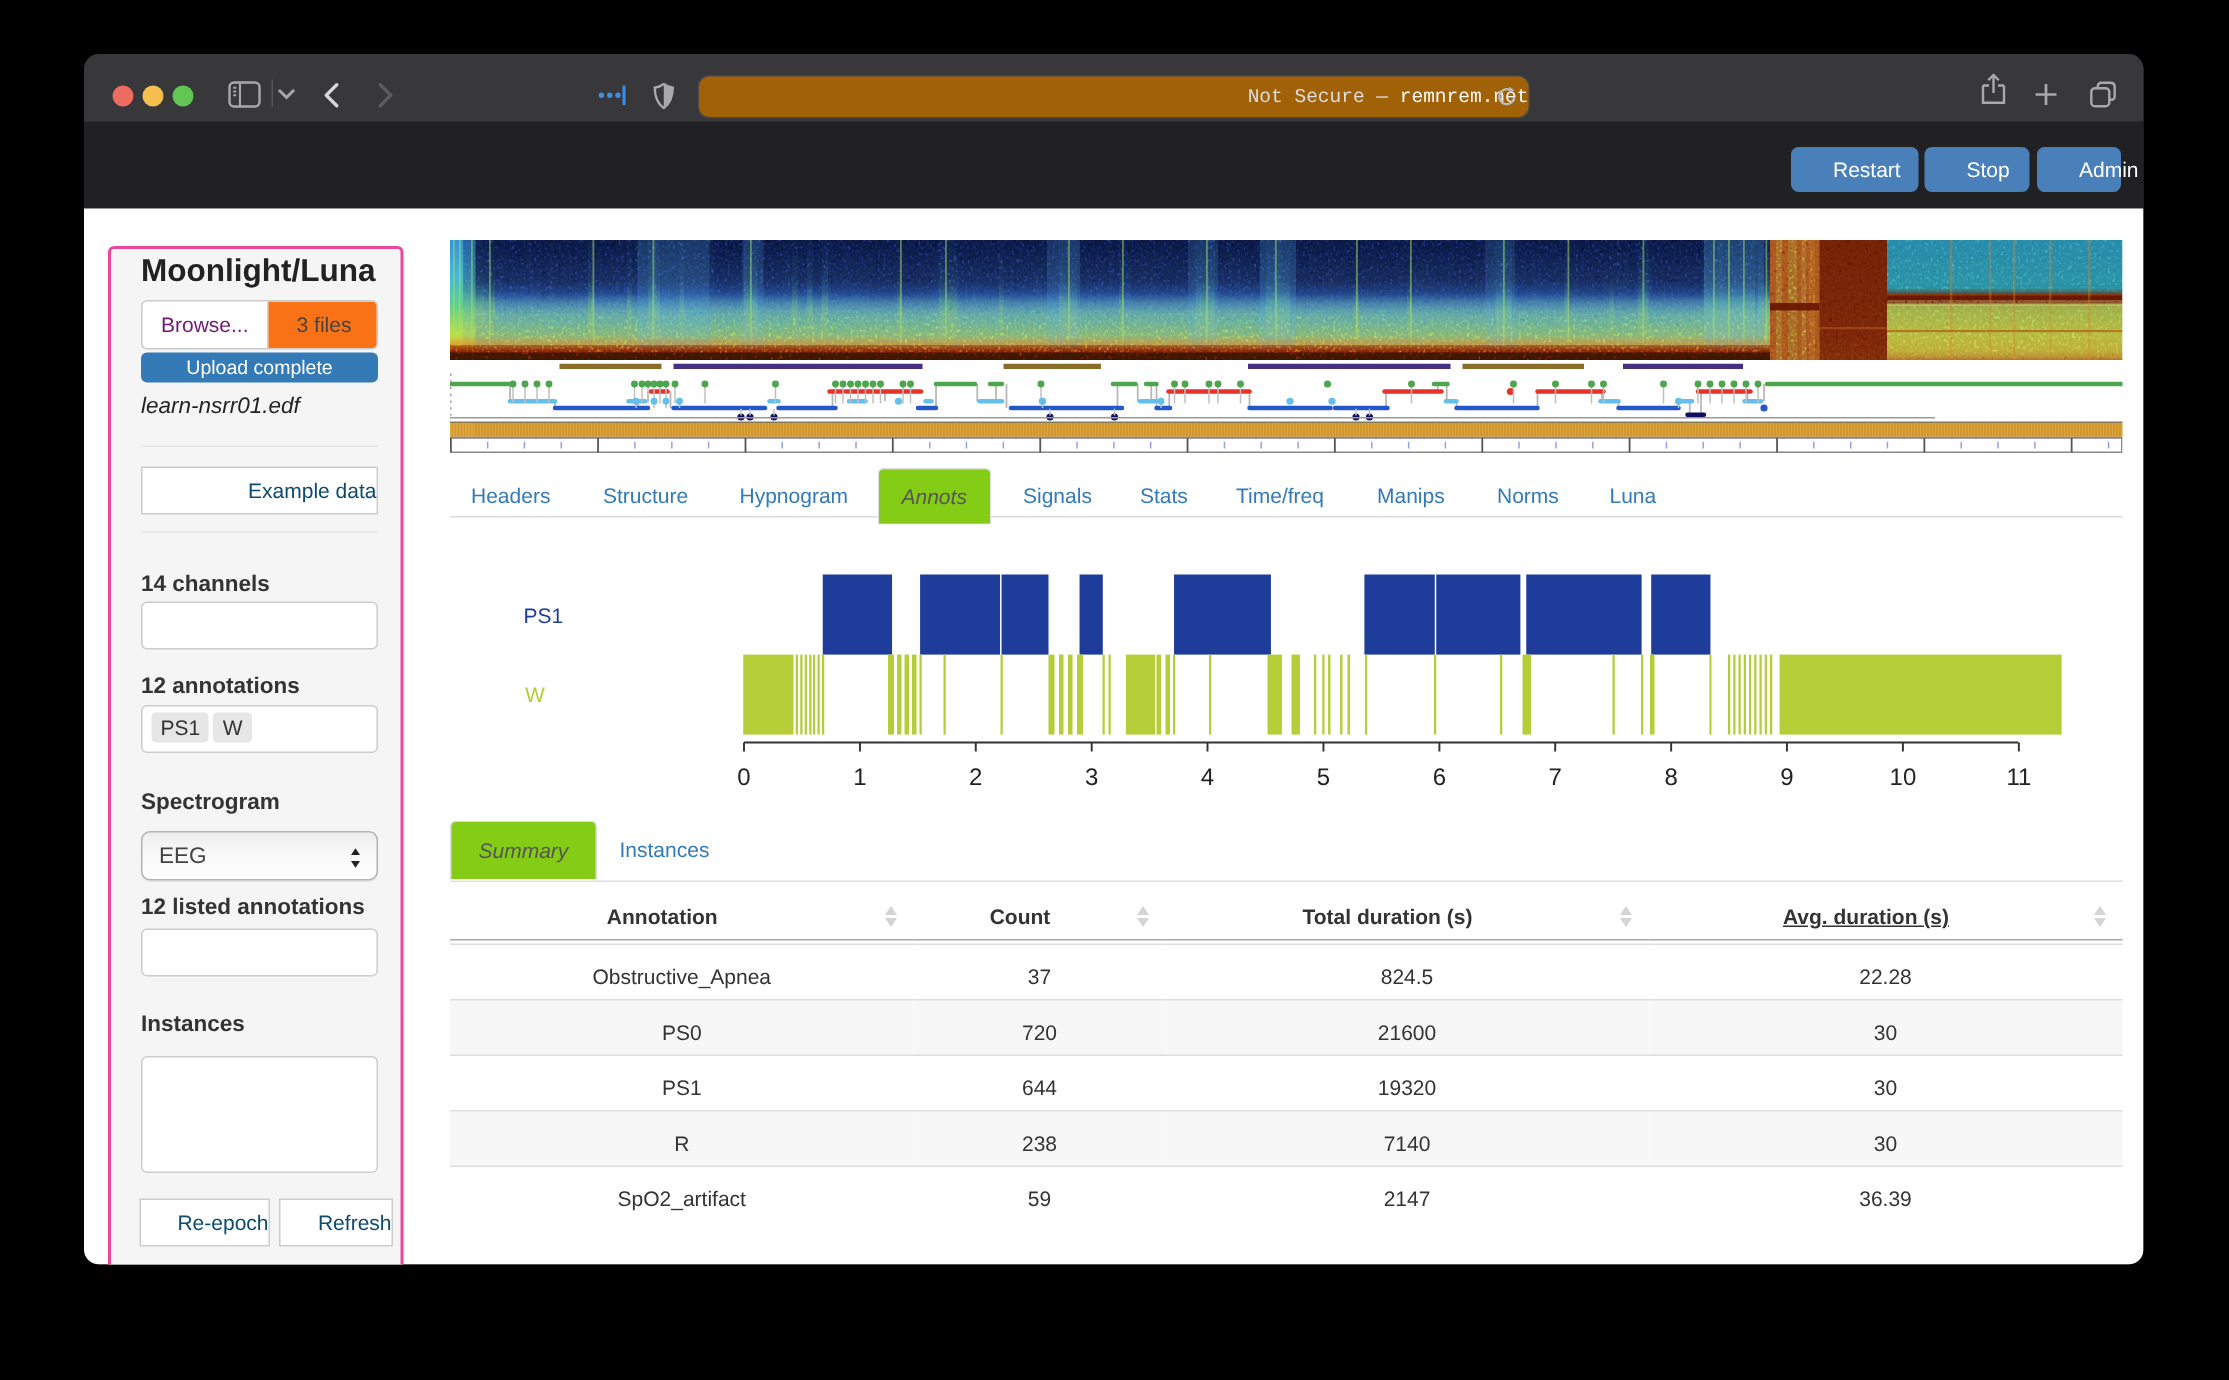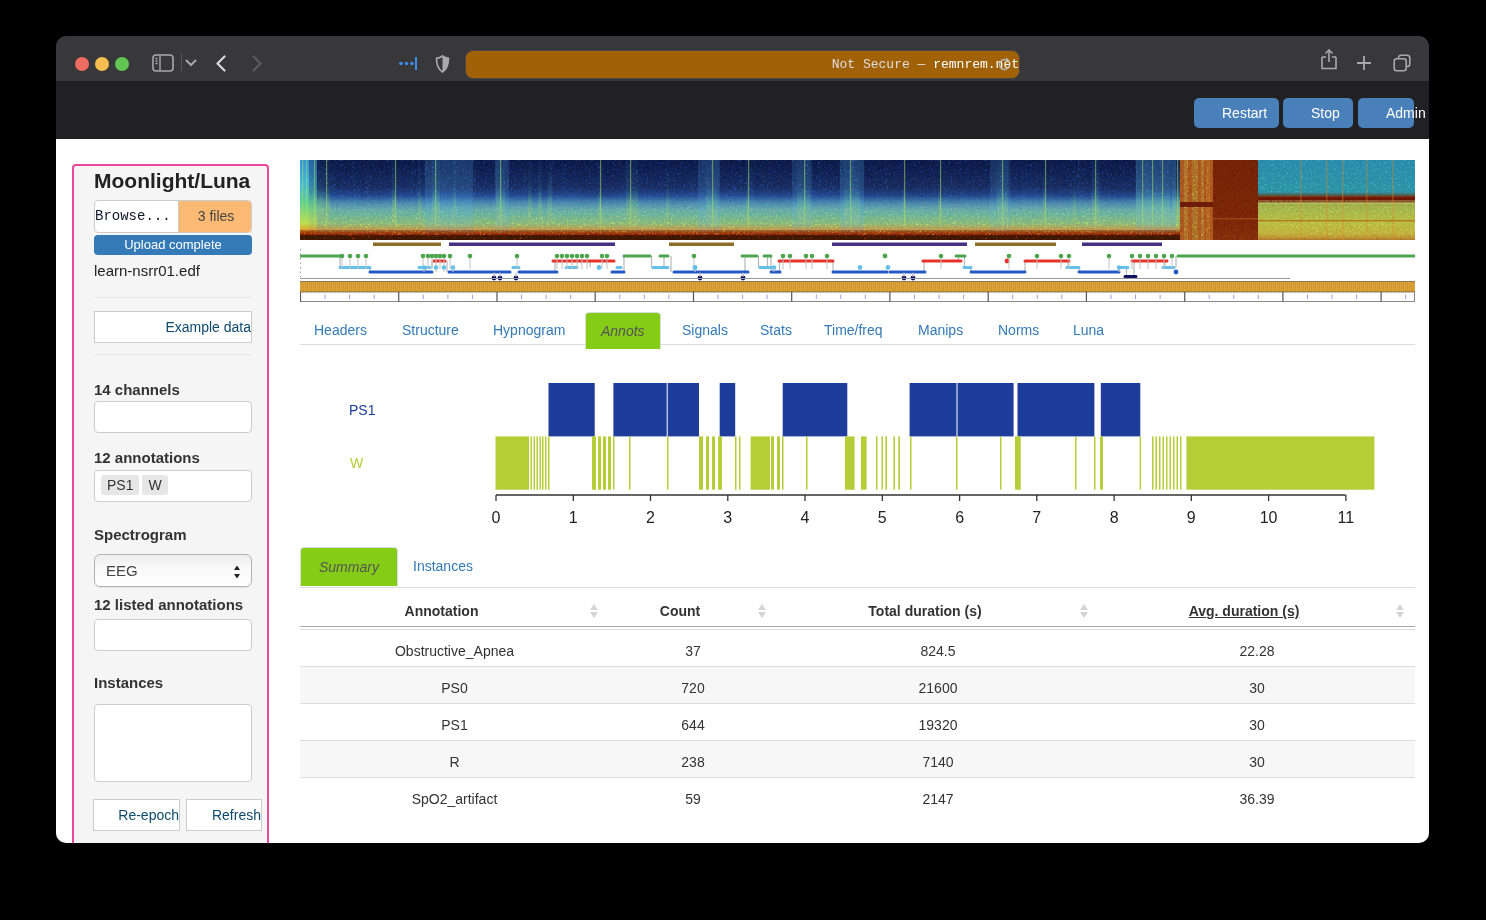--- a/index.html
+++ b/index.html
@@ -80,25 +80,25 @@
  <div class="navbar">
   <div class="abtn" style="left:1138px;width:85px;">Restart app</div>
   <div class="abtn" style="left:1227px;width:70px;">Stop app</div>
   <div class="abtn" style="left:1302px;width:56px;">Admin</div>
  </div>
  <div class="page">
 
   <div class="well">
    <div style="position:absolute;left:20px;top:3px;font-size:21px;font-weight:bold;color:#222;">Moonlight/Luna</div>
    <div style="position:absolute;left:20px;top:34px;width:158px;height:33px;border:1px solid #ccc;border-radius:4px;background:#fff;overflow:hidden;">
-     <div style="position:absolute;left:0;top:0;width:84px;height:33px;border-right:1px solid #ccc;color:#0f172a;font-size:14px;text-align:left;line-height:31px;font-family:Liberation Mono, monospace;">Browse...</div>
-     <div style="position:absolute;left:84px;top:0;width:74px;height:33px;background:#fdba74;color:#444;font-size:14px;text-align:center;line-height:31px;">3 files</div>
+     <div style="position:absolute;left:0;top:0;width:84px;height:33px;border-right:1px solid #ccc;color:#701a75;font-size:14px;text-align:center;line-height:31px;">Browse...</div>
+     <div style="position:absolute;left:84px;top:0;width:74px;height:33px;background:#f97316;color:#444;font-size:14px;text-align:center;line-height:31px;">3 files</div>
    </div>
    <div style="position:absolute;left:20px;top:69px;width:158px;height:20px;background:#337ab7;border-radius:4px;color:#fff;font-size:13px;text-align:center;line-height:20px;">Upload complete</div>
-   <div style="position:absolute;left:20px;top:96px;font-size:15px;color:#222;">learn-nsrr01.edf</div>
+   <div style="position:absolute;left:20px;top:96px;font-size:15px;color:#222;font-style:italic;">learn-nsrr01.edf</div>
    <div class="hr" style="top:131px;"></div>
    <div class="btn" style="left:20px;top:145px;width:158px;line-height:30px;">Example data</div>
    <div class="hr" style="top:188px;"></div>
    <div class="lbl" style="top:215px;">14 channels</div>
    <div class="inp" style="top:235px;"></div>
    <div class="lbl" style="top:283px;">12 annotations</div>
    <div class="inp" style="top:304px;padding:4px 6px;"><span class="tag">PS1</span><span class="tag">W</span></div>
    <div class="lbl" style="top:360px;">Spectrogram</div>
    <div style="position:absolute;left:20px;top:388px;width:158px;height:33px;border:1px solid #b3b3b3;border-radius:6px;background:linear-gradient(#ededed,#f8f8f8 40%,#ffffff);box-shadow:0 1px 1px rgba(0,0,0,0.08);">
      <span style="position:absolute;left:11px;top:7px;font-size:15px;color:#444;">EEG</span>

